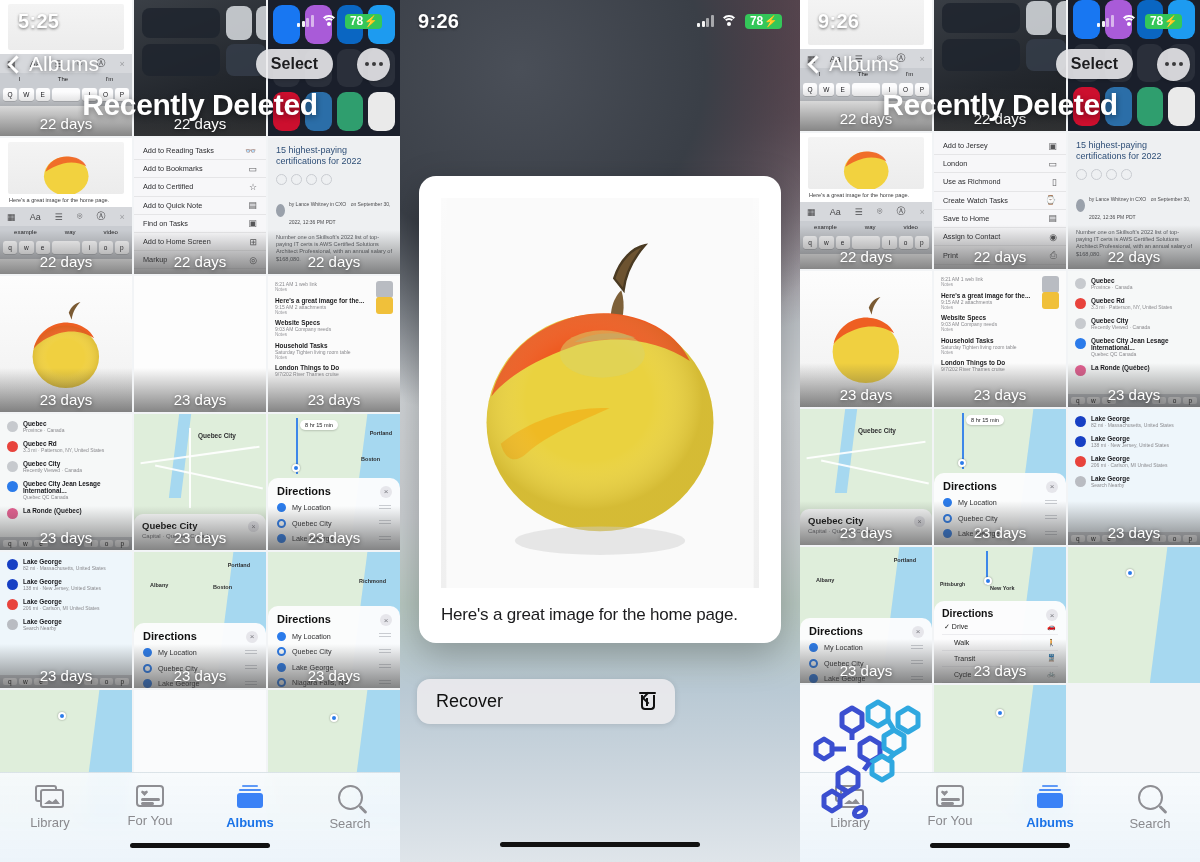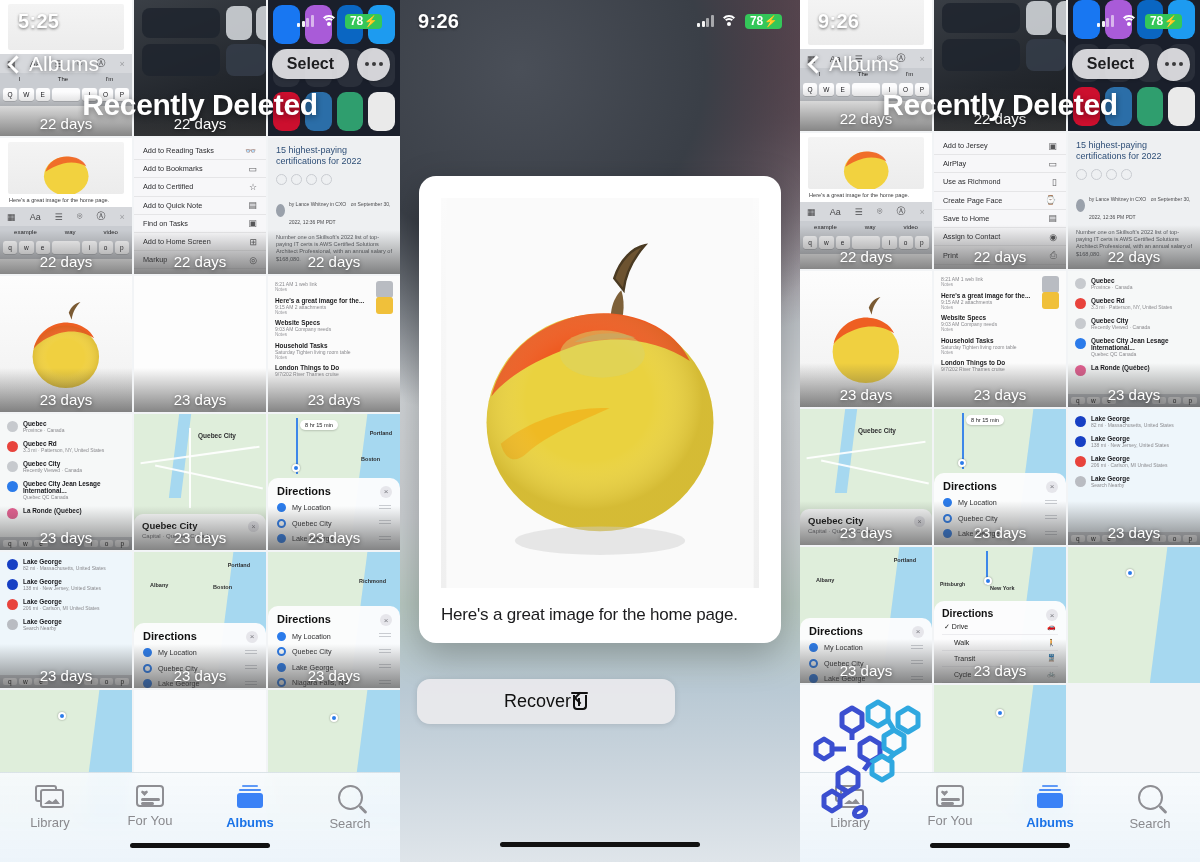--- a/index.html
+++ b/index.html
@@ -46,21 +46,21 @@
   .navbar {
     position:absolute; top:42px; left:0; right:0; height:44px;
     display:flex; align-items:center; justify-content:space-between;
     padding:0 10px; z-index:40; color:#fff;
   }
   .nav-back { display:flex; align-items:center; gap:4px; color:#fff;
               font-size:21px; font-weight:400; text-shadow:0 1px 4px rgba(0,0,0,.5); }
   .chev { width:13px; height:13px; border-left:3.5px solid #fff;
           border-bottom:3.5px solid #fff; transform:rotate(45deg);
           margin-right:2px; filter:drop-shadow(0 1px 2px rgba(0,0,0,.5)); }
-  .nav-actions { display:flex; align-items:center; gap:8px; }
+  .nav-actions { display:flex; align-items:center; gap:24px; }
   .pill { background:rgba(236,236,238,.88); color:#1d1d1f; font-size:16px;
           font-weight:600; border-radius:16px; padding:6px 15px;
           box-shadow:0 1px 3px rgba(0,0,0,.18); }
   .circ { background:rgba(236,236,238,.88); width:33px; height:33px;
           border-radius:50%; display:flex; align-items:center; justify-content:center;
           gap:3px; box-shadow:0 1px 3px rgba(0,0,0,.18); }
   .circ i{ width:4px;height:4px;border-radius:50%;background:#3a3a3c;display:block; }
 
   .page-title {
     position:absolute; top:88px; left:0; right:0; z-index:35;
@@ -229,21 +229,21 @@
         #cfd3d6 46%,#c9cdd0 60%,#b7c7c0 70%,#b9c9d4 80%,#ccd6de 90%,#dfe5ea 100%);
     filter:blur(0px);}
   .card{position:absolute;left:19px;right:19px;top:176px;
         background:#fff;border-radius:17px;box-shadow:0 12px 36px rgba(0,0,0,.26);
         padding:22px 22px 0;}
   .card .photo{height:390px;background:linear-gradient(#fbfbfb,#efefef);
                display:flex;align-items:center;justify-content:center;overflow:hidden}
   .card .caption{font-size:17px;color:#1c1c1e;padding:17px 0 18px;letter-spacing:-.2px}
   .recover{position:absolute;left:17px;width:258px;top:679px;height:45px;
            background:rgba(233,233,236,.95);border-radius:13px;
-           display:flex;align-items:center;justify-content:center;padding:10px 19px;
+           display:flex;align-items:center;justify-content:space-between;padding:10px 19px;
            box-shadow:0 1px 6px rgba(0,0,0,.12)}
   .recover .t{font-size:18px;color:#111}
   .trash{width:17px;height:19px;position:relative}
   .trash .lid{position:absolute;top:0;left:0;width:17px;height:2.2px;background:#111;border-radius:1px}
   .trash .body{position:absolute;top:3px;left:1.5px;width:14px;height:15px;
                border:2px solid #111;border-top:0;border-radius:0 0 4px 4px}
   .trash .arr{position:absolute;top:6px;left:7px;width:2px;height:8px;background:#111}
   .trash .arr:before{content:"";position:absolute;top:-1px;left:-3px;width:8px;height:2px;
               background:#111;transform:rotate(45deg);transform-origin:left}
   .trash .arr:after{content:"";position:absolute;top:-1px;left:-3px;width:8px;height:2px;
@@ -929,29 +929,29 @@
         <div class="days">22 days</div>
       </div>
 
       <div class="cell">
         <div class="tb tb-menu">
           <div class="row">
               <span>Add to Jersey</span>
               <span class="ic">▣</span>
             </div>
           <div class="row">
-              <span>AirPlay</span>
+              <span>London</span>
               <span class="ic">▭</span>
             </div>
           <div class="row">
               <span>Use as Richmond</span>
               <span class="ic">▯</span>
             </div>
           <div class="row">
-              <span>Create Page Face</span>
+              <span>Create Watch Tasks</span>
               <span class="ic">⌚</span>
             </div>
           <div class="row">
               <span>Save to Home</span>
               <span class="ic">▤</span>
             </div>
           <div class="row">
               <span>Assign to Contact</span>
               <span class="ic">◉</span>
             </div>

